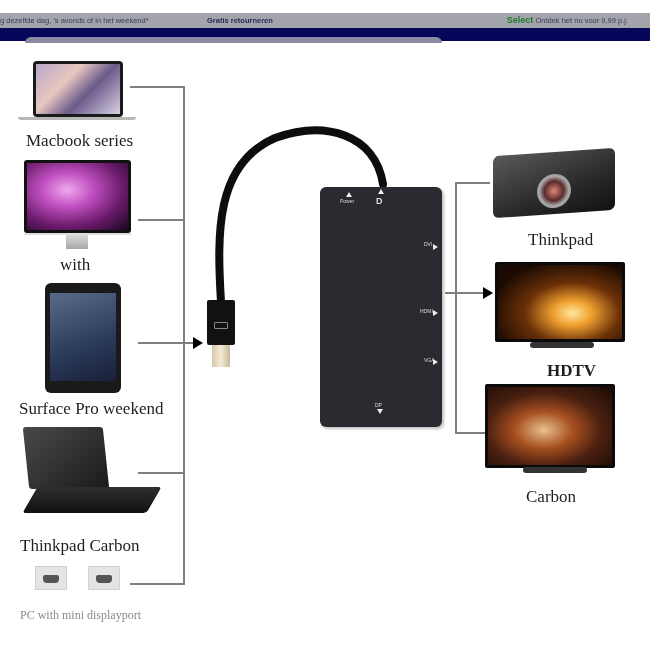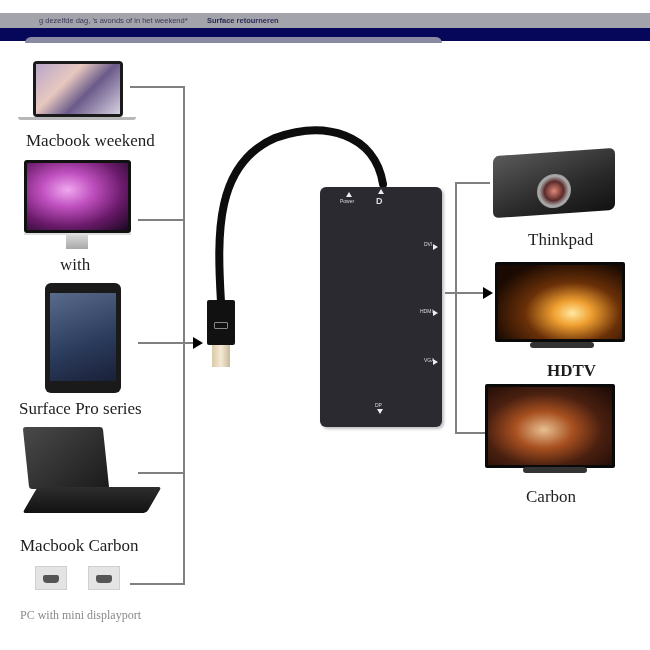--- a/index.html
+++ b/index.html
@@ -3,21 +3,21 @@
 <meta charset="utf-8">
 <style>
   * { box-sizing: border-box; margin: 0; padding: 0; }
   html, body { width: 650px; height: 650px; overflow: hidden; background: #ffffff; }
   body { position: relative; font-family: "Liberation Serif", serif; color: #222; }
 
   
   .top-white { position: absolute; left: 0; top: 0; width: 650px; height: 13px; background: #ffffff; }
   .promo-bar { position: absolute; left: 0; top: 13px; width: 650px; height: 15px; background: #a3a3ab;
     font-family: "Liberation Sans", sans-serif; font-size: 7.5px; line-height: 15px; color: #3a3a5a; white-space: nowrap; }
-  .promo-left { position: absolute; left: 0; top: 0; padding-left: 39px; }
+  .promo-left { position: absolute; left: 0; top: 0; }
   .promo-return { position: absolute; left: 207px; top: 0; color: #2a2a55; font-weight: bold; }
   .promo-right { position: absolute; right: 22px; top: 0; }
   .promo-select { color: #1f7a2f; font-weight: bold; font-size: 9px; }
   .nav-bar { position: absolute; left: 0; top: 28px; width: 650px; height: 13px; background: #06065a; }
   .search-tab { position: absolute; left: 25px; top: 37px; width: 417px; height: 6px; background: #8a8aa2; border-radius: 6px 6px 0 0; }
 
   
   .device { position: absolute; }
   .label { position: absolute; font-family: "Liberation Serif", serif; font-size: 17px; color: #1e1e1e; white-space: nowrap; }
   .caption { position: absolute; font-family: "Liberation Serif", serif; font-size: 12px; color: #8a8a8a; white-space: nowrap; }
@@ -68,54 +68,58 @@
   .tv { position: absolute; background: #0a0a0a; border-radius: 2px; padding: 3px; }
   .tv .img { width: 100%; height: 100%; }
   .tv-stand { position: absolute; background: #333; border-radius: 3px; }
 </style>
 </head>
 <body>
 
 <div class="top-white"></div>
 <div class="promo-bar">
   <span class="promo-left">g dezelfde dag, 's avonds of in het weekend*</span>
-  <span class="promo-return">Surface retourneren</span>
+  <span class="promo-return">Gratis retourneren</span>
+  <span class="promo-right">
+    <span class="promo-select">Select</span>
+    <span>Ontdek het nu voor 9,99 p.j.</span>
+  </span>
 </div>
 <div class="nav-bar"></div>
 <div class="search-tab"></div>
 
 <div class="device">
   <div class="mb-screen">
       <div class="img"></div>
     </div>
   <div class="mb-base"></div>
 </div>
-<div class="label" style="left:26px; top:131px;">Macbook weekend</div>
+<div class="label" style="left:26px; top:131px;">Macbook series</div>
 
 <div class="device">
   <div class="imac-screen">
       <div class="img"></div>
     </div>
   <div class="imac-chin"></div>
   <div class="imac-stand"></div>
 </div>
 <div class="label" style="left:60px; top:255px;">with</div>
 
 <div class="device">
   <div class="ipad">
       <div class="img"></div>
     </div>
 </div>
-<div class="label" style="left:19px; top:399px;">Surface Pro series</div>
+<div class="label" style="left:19px; top:399px;">Surface Pro weekend</div>
 
 <div class="device">
   <div class="tp-lid"></div>
   <div class="tp-base"></div>
 </div>
-<div class="label" style="left:20px; top:536px;">Macbook  Carbon</div>
+<div class="label" style="left:20px; top:536px;">Thinkpad  Carbon</div>
 
 <div class="port" style="left:35px; top:566px;">
     <div class="plug"></div>
   </div>
 <div class="port" style="left:88px; top:566px;">
     <div class="plug"></div>
   </div>
 <div class="caption" style="left:20px; top:608px;">PC with mini displayport</div>
 
 <div class="line" style="left:183px; top:86px; width:2px; height:499px;"></div>

